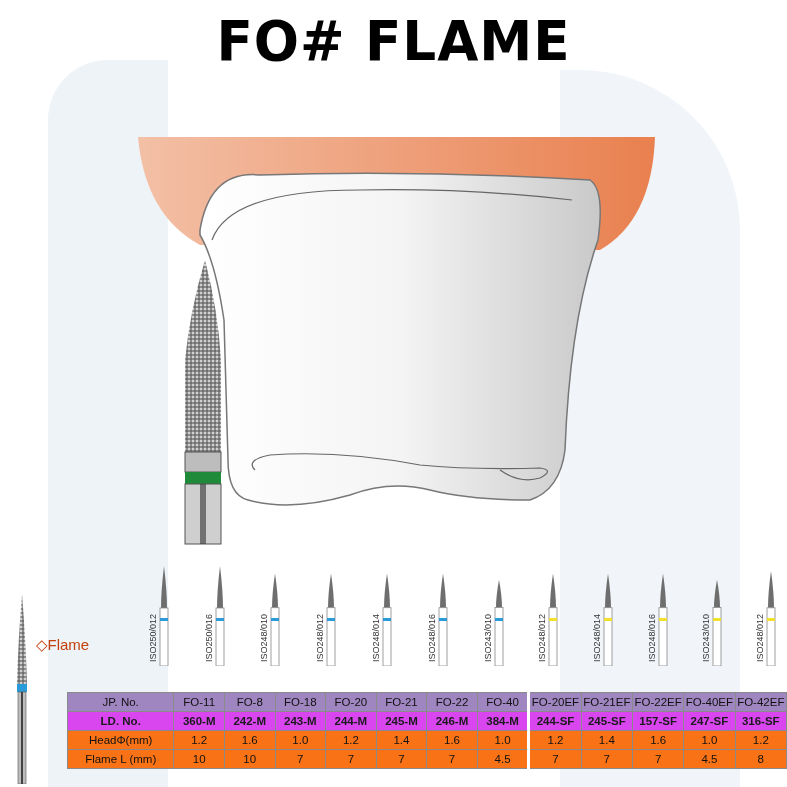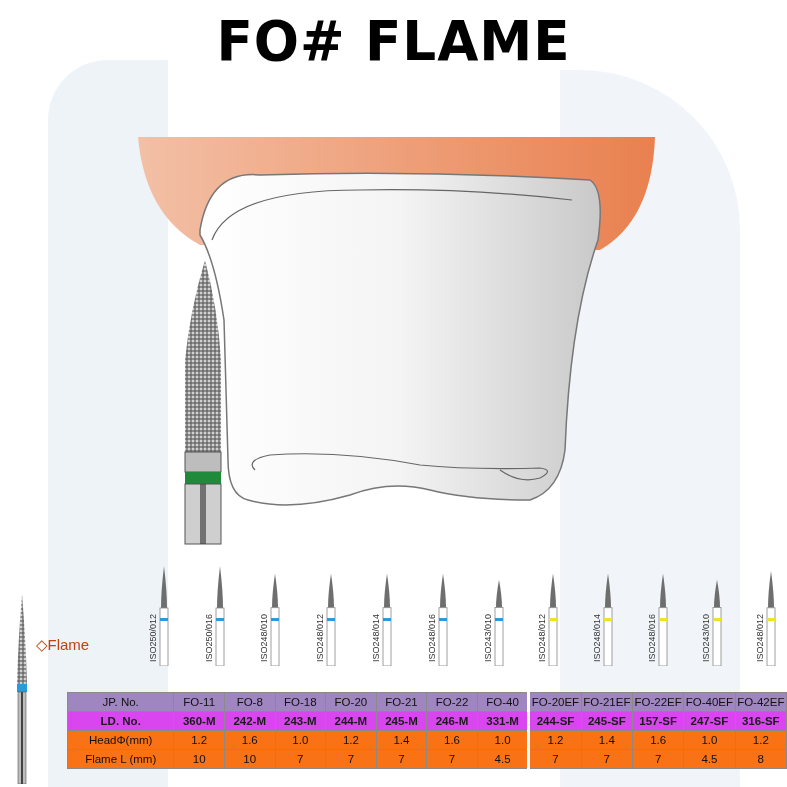--- a/index.html
+++ b/index.html
@@ -153,21 +153,21 @@
     <td class="c">FO-42EF</td>
   </tr>
   <tr class="ld">
     <td class="lbl">LD. No.</td>
     <td class="c">360-M</td>
     <td class="c">242-M</td>
     <td class="c">243-M</td>
     <td class="c">244-M</td>
     <td class="c">245-M</td>
     <td class="c">246-M</td>
-    <td class="c">331-M</td>
+    <td class="c">384-M</td>
     <td class="c gap">244-SF</td>
     <td class="c">245-SF</td>
     <td class="c">157-SF</td>
     <td class="c">247-SF</td>
     <td class="c">316-SF</td>
   </tr>
   <tr class="rw">
     <td class="lbl">HeadΦ(mm)</td>
     <td class="c">1.2</td>
     <td class="c">1.6</td>

